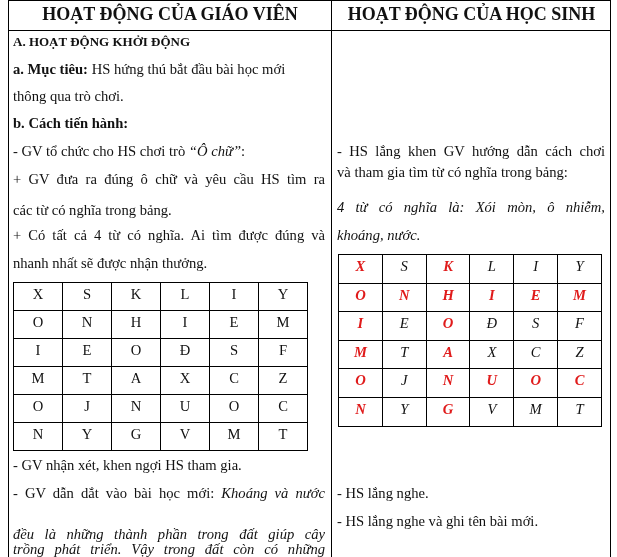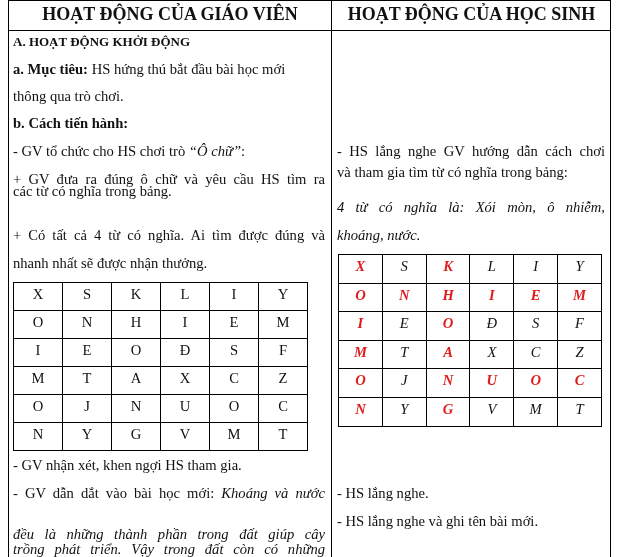--- a/index.html
+++ b/index.html
@@ -53,21 +53,21 @@
   <span class="b">a. Mục tiêu:</span><span> HS hứng thú bắt đầu bài học mới</span>
 </div>
 <div class="line" style="left:13px; top:87px;">thông qua trò chơi.</div>
 
 <div class="line b" style="left:13px; top:114px;">b. Cách tiến hành:</div>
 
 <div class="line" style="left:13px; top:142px;">
   <span>- GV tổ chức cho HS chơi trò </span><span class="i">“Ô chữ”</span><span>:</span>
 </div>
 <div class="line just" style="left:13px; top:170px; width:312px;">+ GV đưa ra đúng ô chữ và yêu cầu HS tìm ra</div>
-<div class="line" style="left:13px; top:182px;">các từ có nghĩa trong bảng.</div>
+<div class="line" style="left:13px; top:201px;">các từ có nghĩa trong bảng.</div>
 <div class="line just" style="left:13px; top:226px; width:312px;">+ Có tất cả 4 từ có nghĩa. Ai tìm được đúng và</div>
 <div class="line" style="left:13px; top:254px;">nhanh nhất sẽ được nhận thưởng.</div>
 
 <table class="grid grid-left">
   <tbody id="grid-left-body">
       <tr>
         <td>X</td>
         <td>S</td>
         <td>K</td>
         <td>L</td>
@@ -117,21 +117,21 @@
     </tbody>
 </table>
 
 <div class="line" style="left:13px; top:456px;">- GV nhận xét, khen ngợi HS tham gia.</div>
 <div class="line just" style="left:13px; top:484px; width:312px;">
   <span>- GV dẫn dắt vào bài học mới: </span><span class="i">Khoáng và nước</span>
 </div>
 <div class="line just i" style="left:13px; top:512px; width:312px;margin-top:13px;">đều là những thành phần trong đất giúp cây</div>
 <div class="line just i" style="left:13px; top:540px; width:312px;">trồng phát triển. Vậy trong đất còn có những</div>
 
-<div class="line just" style="left:337px; top:142px; width:268px;">- HS lắng nghe GV hướng dẫn cách chơi</div>
+<div class="line just" style="left:337px; top:142px; width:268px;">- HS lắng khen GV hướng dẫn cách chơi</div>
 <div class="line" style="left:337px; top:163px;">và tham gia tìm từ có nghĩa trong bảng:</div>
 <div class="line just i" style="left:337px; top:198px; width:268px;">4 từ có nghĩa là: Xói mòn, ô nhiễm,</div>
 <div class="line i" style="left:337px; top:226px;">khoáng, nước.</div>
 
 <table class="grid grid-right">
   <tbody id="grid-right-body">
       <tr>
         <td class="hl" style="color: rgb(224, 27, 27);">X</td>
         <td>S</td>
         <td class="hl" style="color: rgb(224, 27, 27);">K</td>

